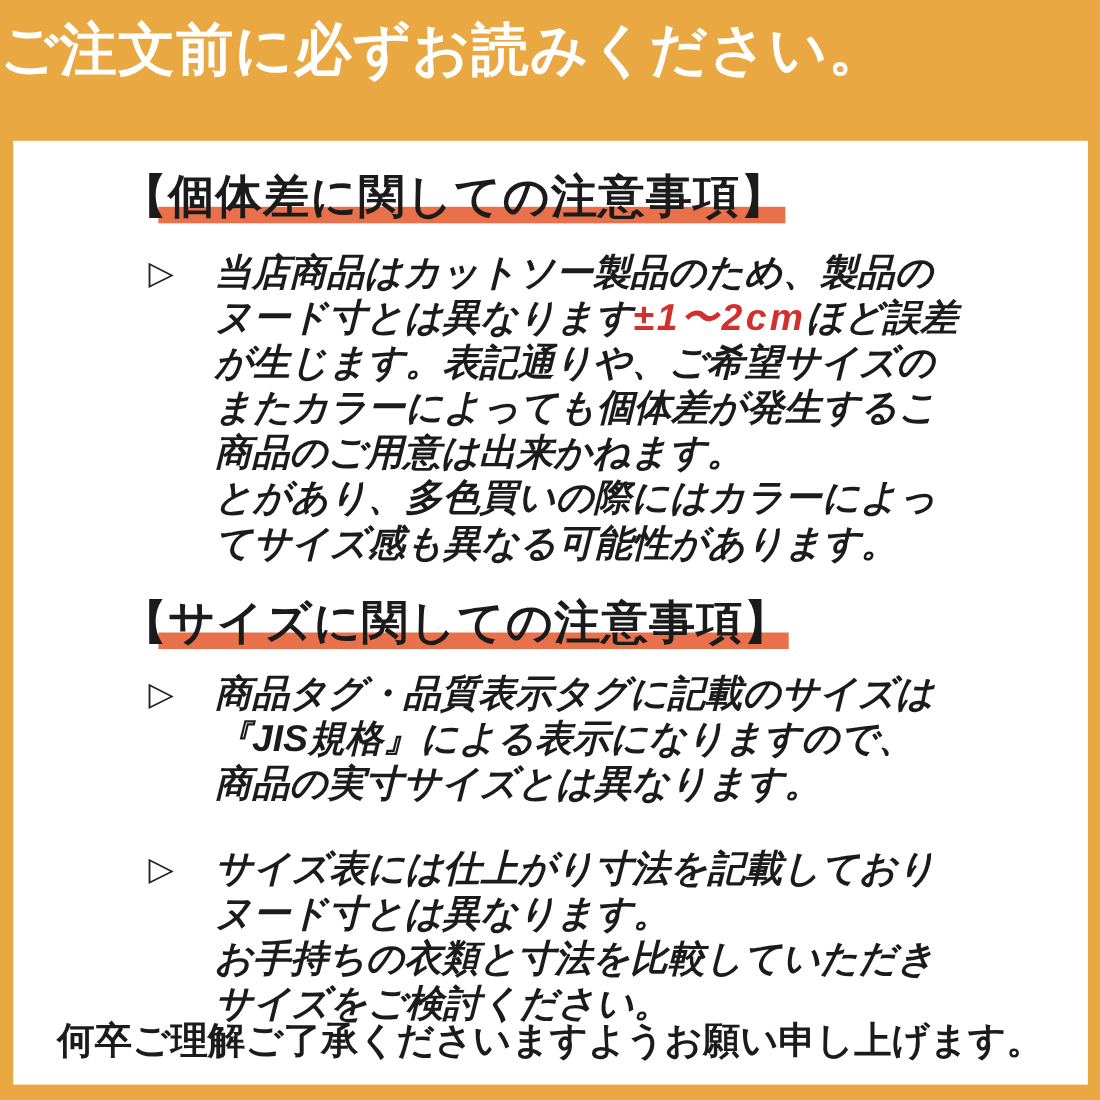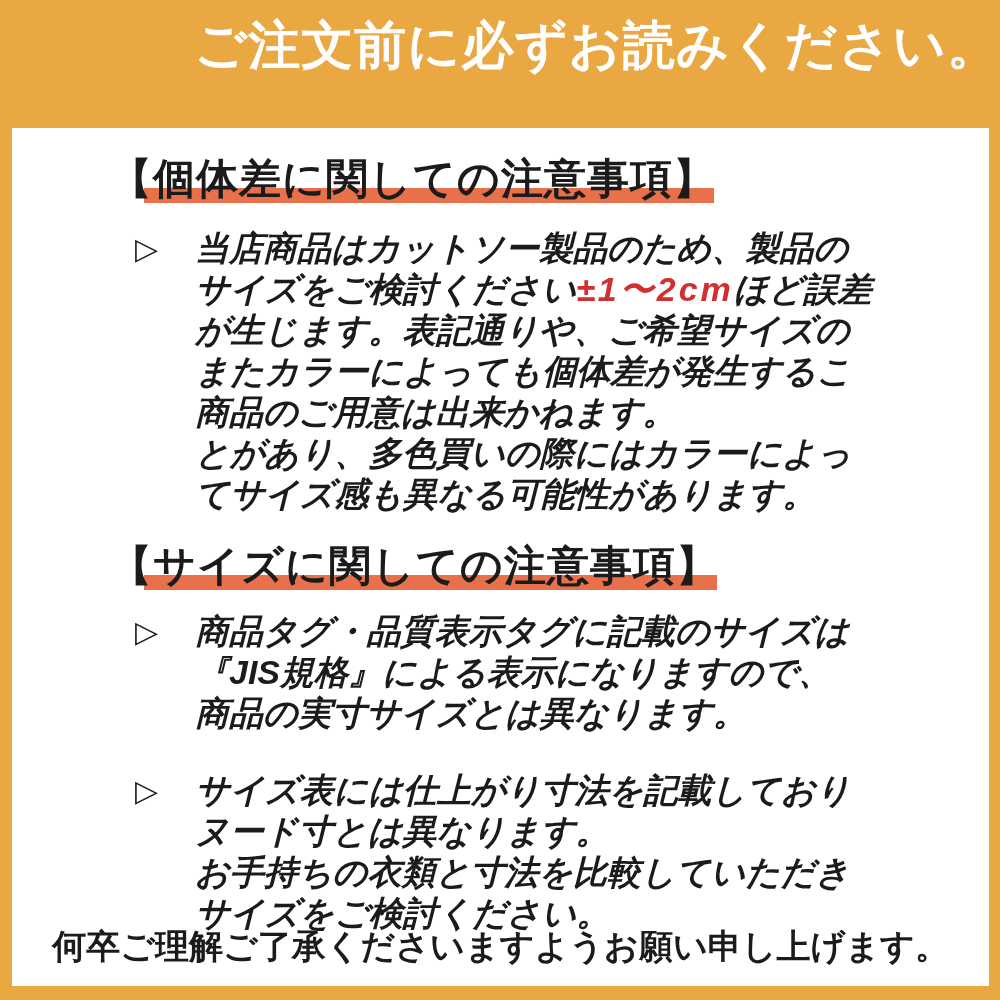--- a/index.html
+++ b/index.html
@@ -15,21 +15,21 @@
     width:1000px;height:1000px;overflow:hidden;
     font-family:"Liberation Sans","DejaVu Sans",sans-serif;
     color:var(--text-black);
   }
   .page{
     position:relative;width:1000px;height:1000px;
     background:var(--frame-orange);
   }
   .banner{
     position:absolute;top:0;left:0;width:100%;height:92px;
-    display:flex;align-items:center;justify-content:flex-end;
+    display:flex;align-items:center;justify-content:flex-start;
   }
   .banner-title{
     color:var(--banner-text);
     font-size:52px;font-weight:800;letter-spacing:1px;
     white-space:nowrap;
   }
   .content{
     position:absolute;left:12px;right:11px;top:92px;bottom:14px;
     background:#ffffff;overflow:hidden;margin-top:36px;
   }
@@ -82,21 +82,21 @@
         <span class="heading-bar"></span>
         <span class="heading-text">【個体差に関しての注意事項】</span>
       </span>
     </h2>
 
     <div class="paras paras-1">
         <div class="para">
           <span class="marker">▷</span>
           <div class="lines">
             <div class="line"><span>当店商品はカットソー製品のため、製品の</span></div>
-            <div class="line"><span>サイズをご検討ください</span><span class="accent">±1〜2cm</span><span>ほど誤差</span></div>
+            <div class="line"><span>ヌード寸とは異なります</span><span class="accent">±1〜2cm</span><span>ほど誤差</span></div>
             <div class="line"><span>が生じます。表記通りや、ご希望サイズの</span></div>
             <div class="line"><span>またカラーによっても個体差が発生するこ</span></div>
             <div class="line"><span>商品のご用意は出来かねます。</span></div>
             <div class="line"><span>とがあり、多色買いの際にはカラーによっ</span></div>
             <div class="line"><span>てサイズ感も異なる可能性があります。</span></div>
           </div>
         </div>
       </div>
 
     <h2 class="section-heading">

